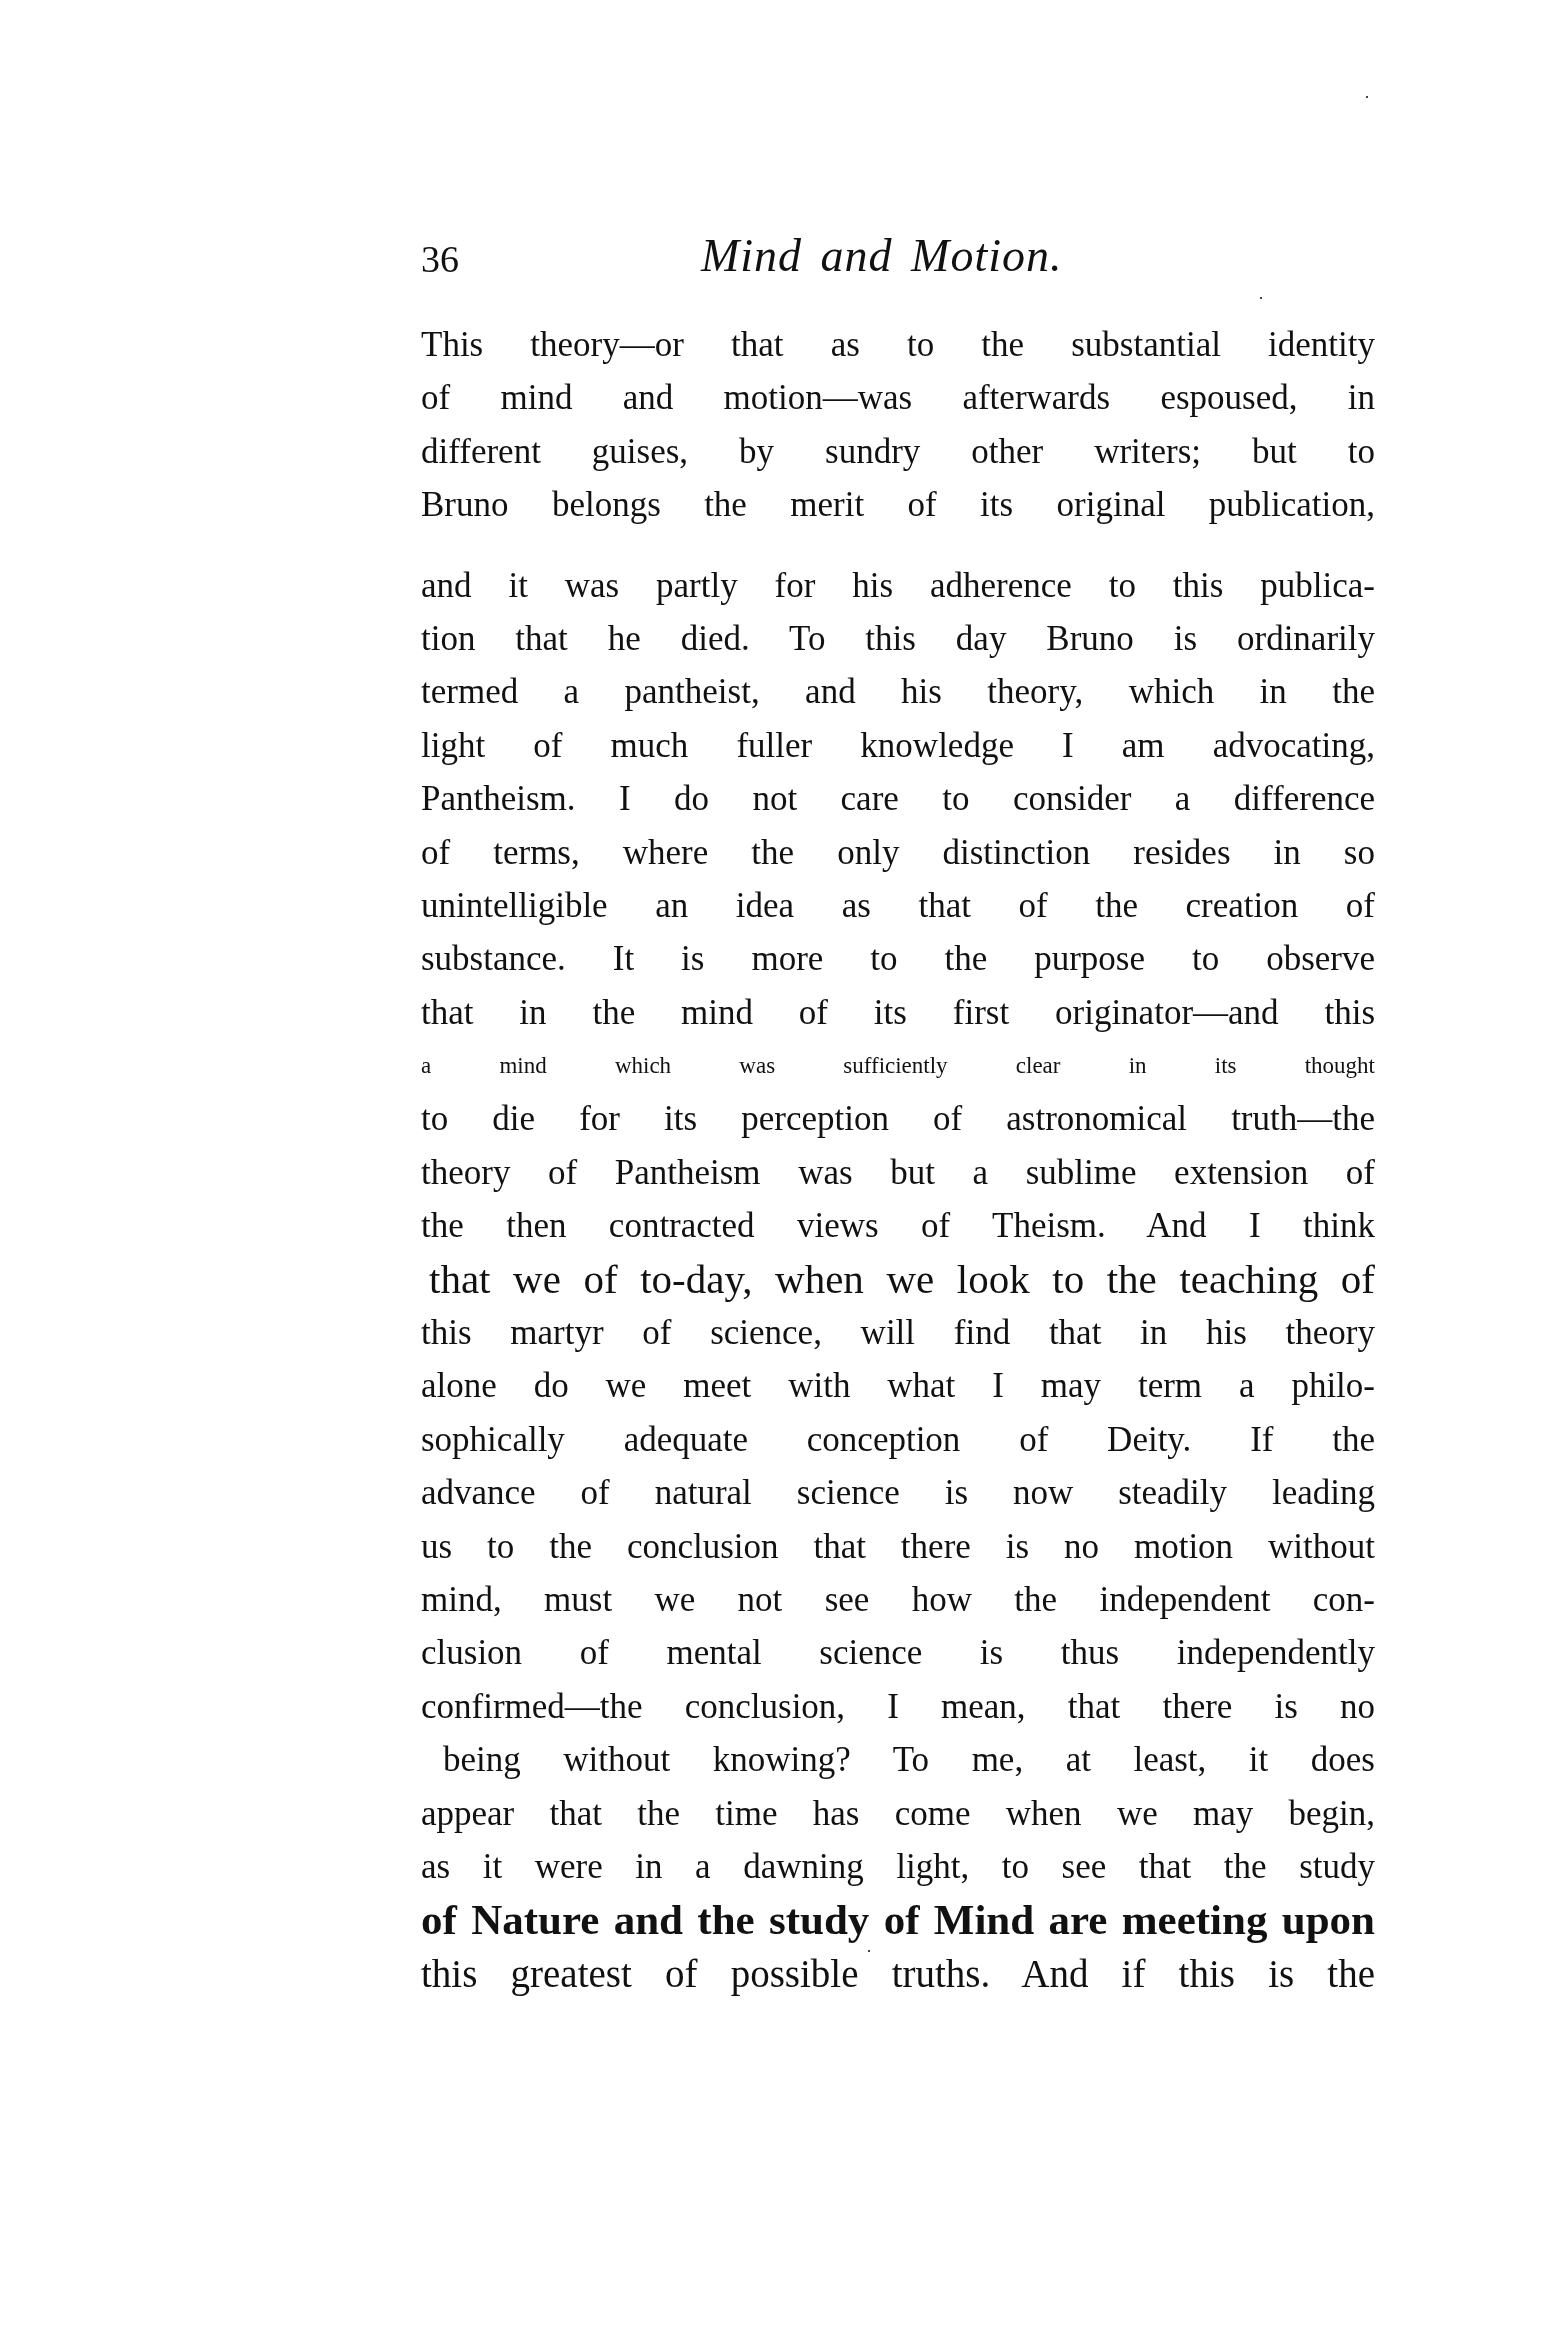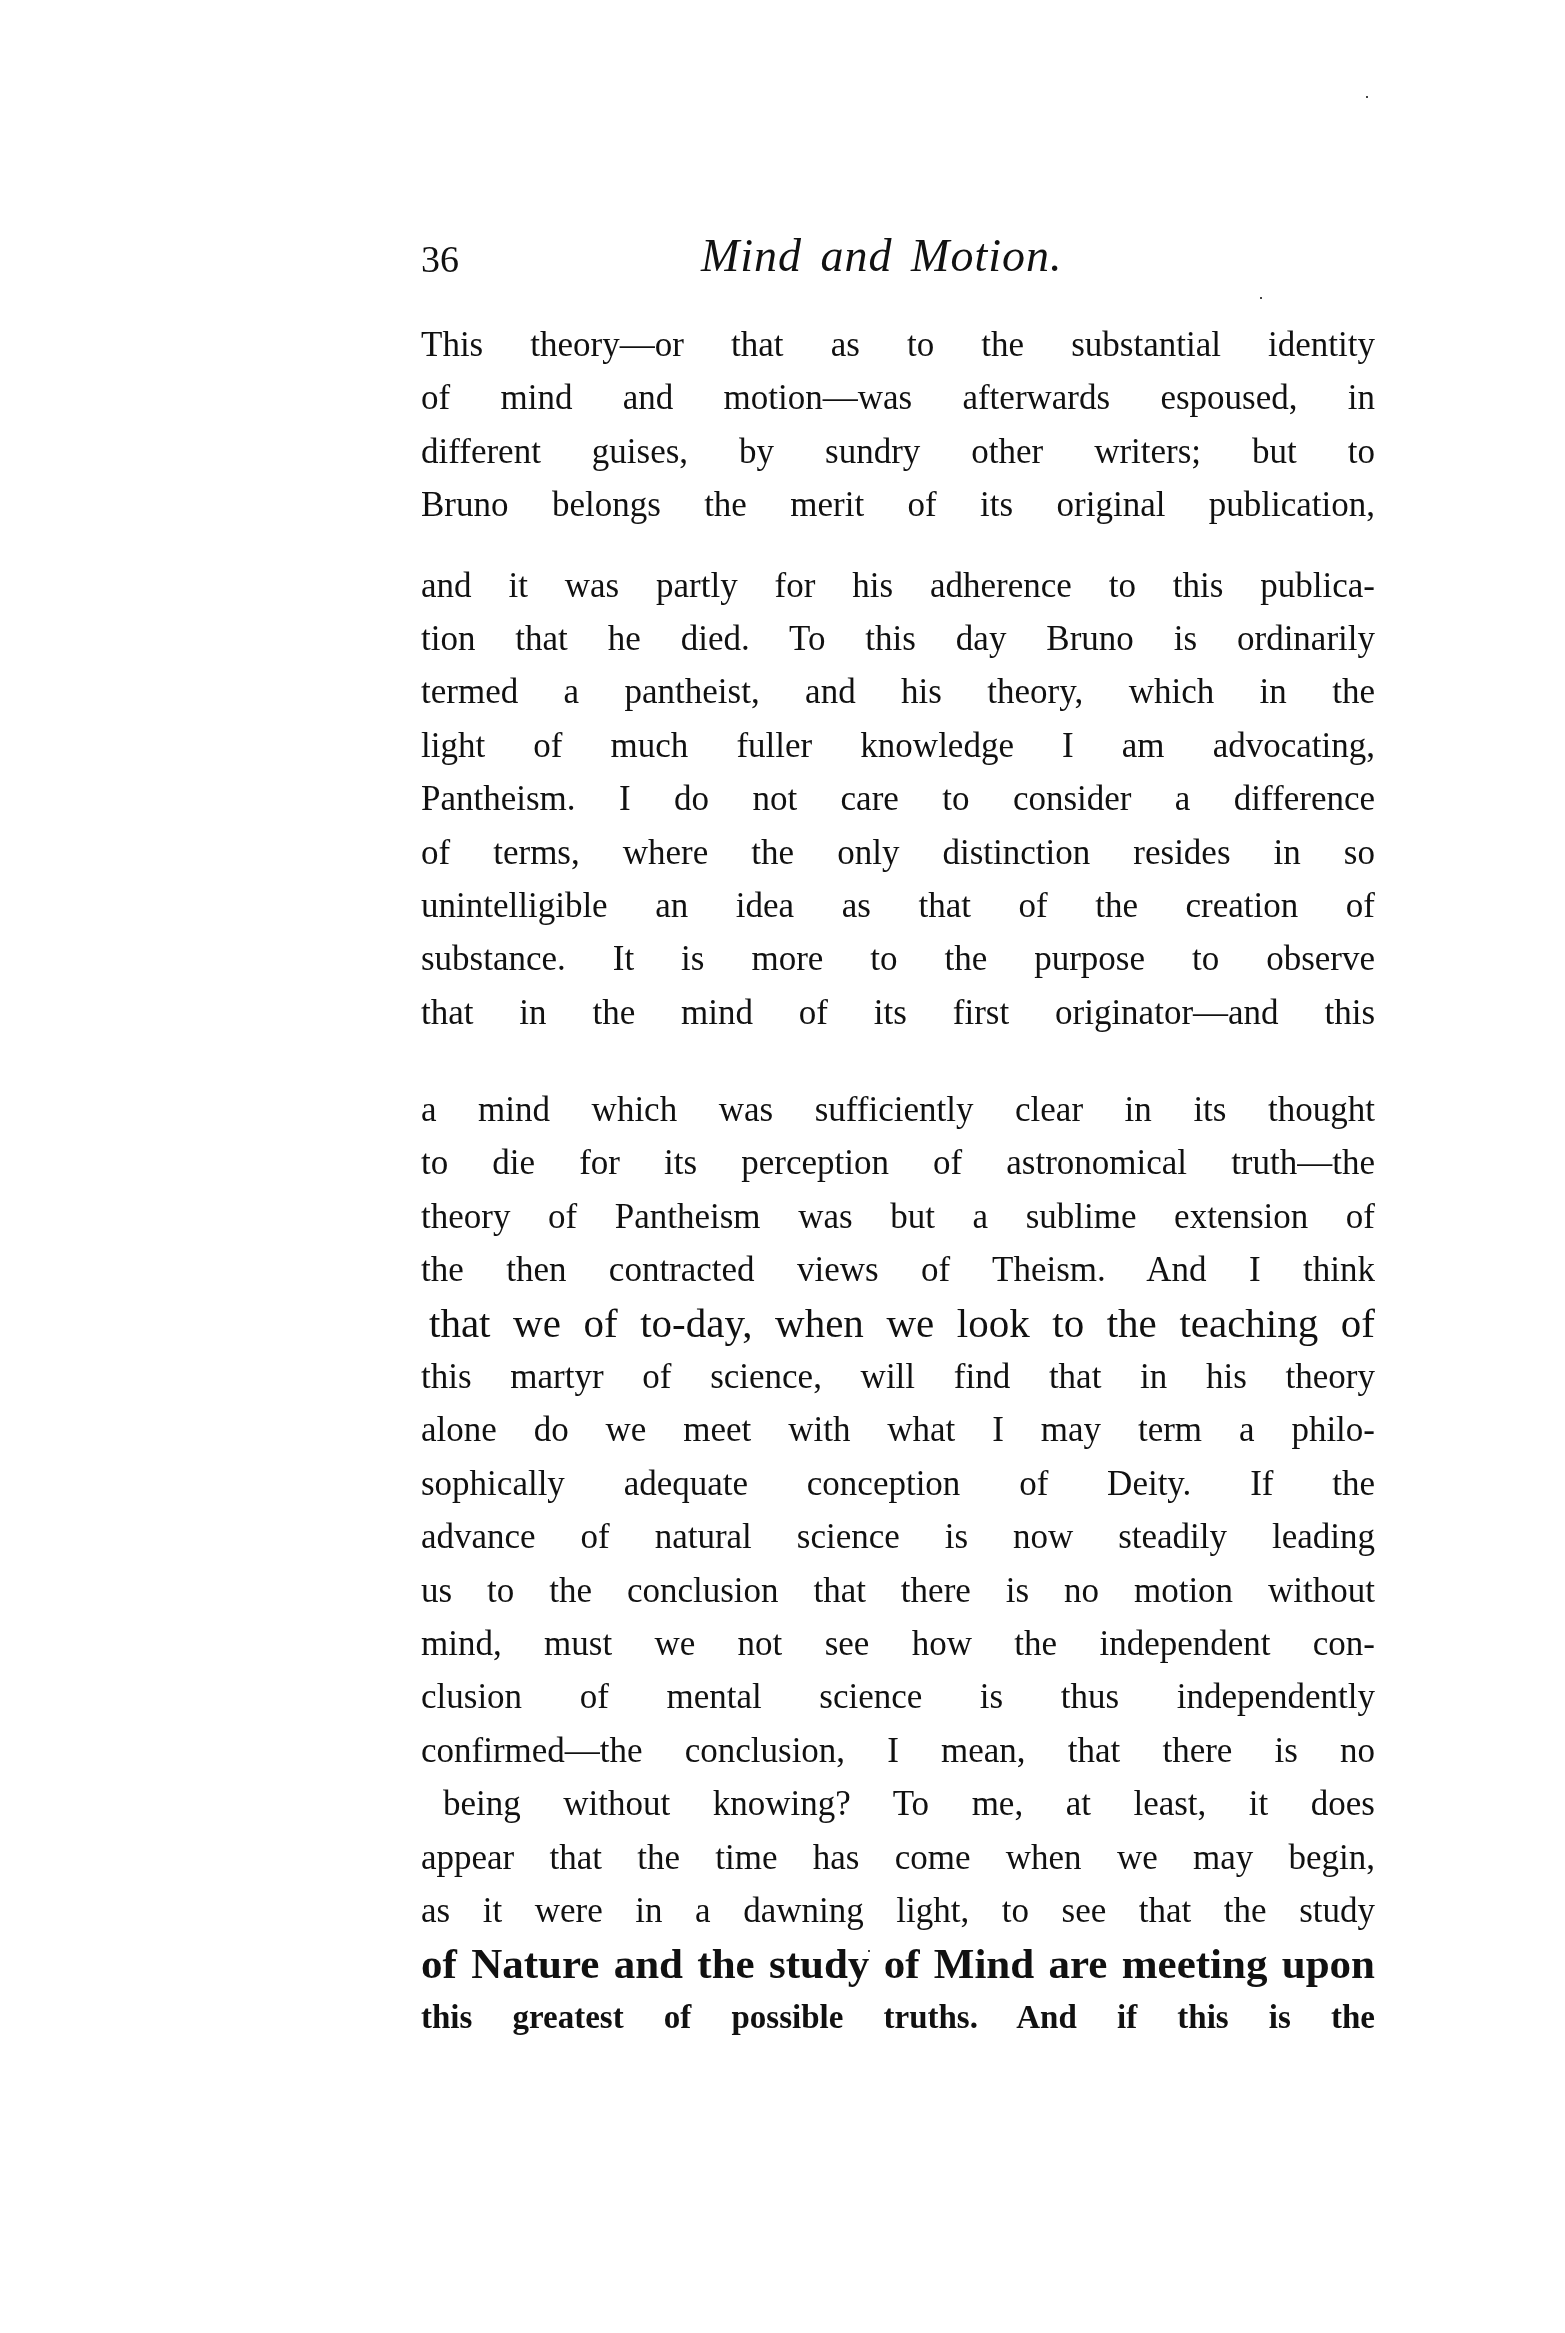--- a/index.html
+++ b/index.html
@@ -89,36 +89,36 @@
     <span class="line" style="white-space: nowrap; font-size: 35px;">Bruno belongs the merit of its original publication,</span>
     <span class="line" style="white-space: nowrap; font-size: 35px; margin-top: 27px;">and it was partly for his adherence to this publica-</span>
     <span class="line" style="white-space: nowrap; font-size: 35px;">tion that he died.  To this day Bruno is ordinarily</span>
     <span class="line" style="white-space: nowrap; font-size: 35px;">termed a pantheist, and his theory, which in the</span>
     <span class="line" style="white-space: nowrap; font-size: 35px;">light of much fuller knowledge I am advocating,</span>
     <span class="line" style="white-space: nowrap; font-size: 35px;">Pantheism.  I do not care to consider a difference</span>
     <span class="line" style="white-space: nowrap; font-size: 35px;">of terms, where the only distinction resides in so</span>
     <span class="line" style="white-space: nowrap; font-size: 35px;">unintelligible an idea as that of the creation of</span>
     <span class="line" style="white-space: nowrap; font-size: 35px;">substance.  It is more to the purpose to observe</span>
     <span class="line" style="white-space: nowrap; font-size: 35px;">that in the mind of its first originator—and this</span>
-    <span class="line" style="white-space: nowrap; font-size: 35px; margin-top: 44px;">a mind which was sufficiently clear in its thought</span>
+    <span class="line" style="white-space: nowrap; font-size: 23px;">a mind which was sufficiently clear in its thought</span>
     <span class="line" style="white-space: nowrap; font-size: 35px;">to die for its perception of astronomical truth—the</span>
     <span class="line" style="white-space: nowrap; font-size: 35px;">theory of Pantheism was but a sublime extension of</span>
     <span class="line" style="white-space: nowrap; font-size: 35px;">the then contracted views of Theism.  And I think</span>
     <span class="line" style="white-space: nowrap; font-size: 41px; margin-left: 8px;">that we of to-day, when we look to the teaching of</span>
     <span class="line" style="white-space: nowrap; font-size: 35px;">this martyr of science, will find that in his theory</span>
     <span class="line" style="white-space: nowrap; font-size: 35px;">alone do we meet with what I may term a philo-</span>
     <span class="line" style="white-space: nowrap; font-size: 35px;">sophically adequate conception of Deity.  If the</span>
     <span class="line" style="white-space: nowrap; font-size: 35px;">advance of natural science is now steadily leading</span>
     <span class="line" style="white-space: nowrap; font-size: 35px;">us to the conclusion that there is no motion without</span>
     <span class="line" style="white-space: nowrap; font-size: 35px;">mind, must we not see how the independent con-</span>
     <span class="line" style="white-space: nowrap; font-size: 35px;">clusion of mental science is thus independently</span>
     <span class="line" style="white-space: nowrap; font-size: 35px;">confirmed—the conclusion, I mean, that there is no</span>
     <span class="line" style="white-space: nowrap; font-size: 35px; margin-left: 22px;">being without knowing?  To me, at least, it does</span>
     <span class="line" style="white-space: nowrap; font-size: 35px;">appear that the time has come when we may begin,</span>
     <span class="line" style="white-space: nowrap; font-size: 35px;">as it were in a dawning light, to see that the study</span>
     <span class="line" style="white-space: nowrap; font-size: 43px; font-weight: bold;">of Nature and the study of Mind are meeting upon</span>
-    <span class="line last" style="white-space: nowrap; font-size: 33px; font-weight: bold;">this greatest of possible truths.  And if this is the</span>
+    <span class="line last" style="white-space: nowrap; font-size: 39px;">this greatest of possible truths.  And if this is the</span>
   </div>
 
   <span class="speck" style="left:1366px; top:96px;"></span>
   <span class="speck" style="left:1260px; top:297px;"></span>
   <span class="speck" style="left:868px; top:1950px;"></span>
 </div>
 
 </body></html>

